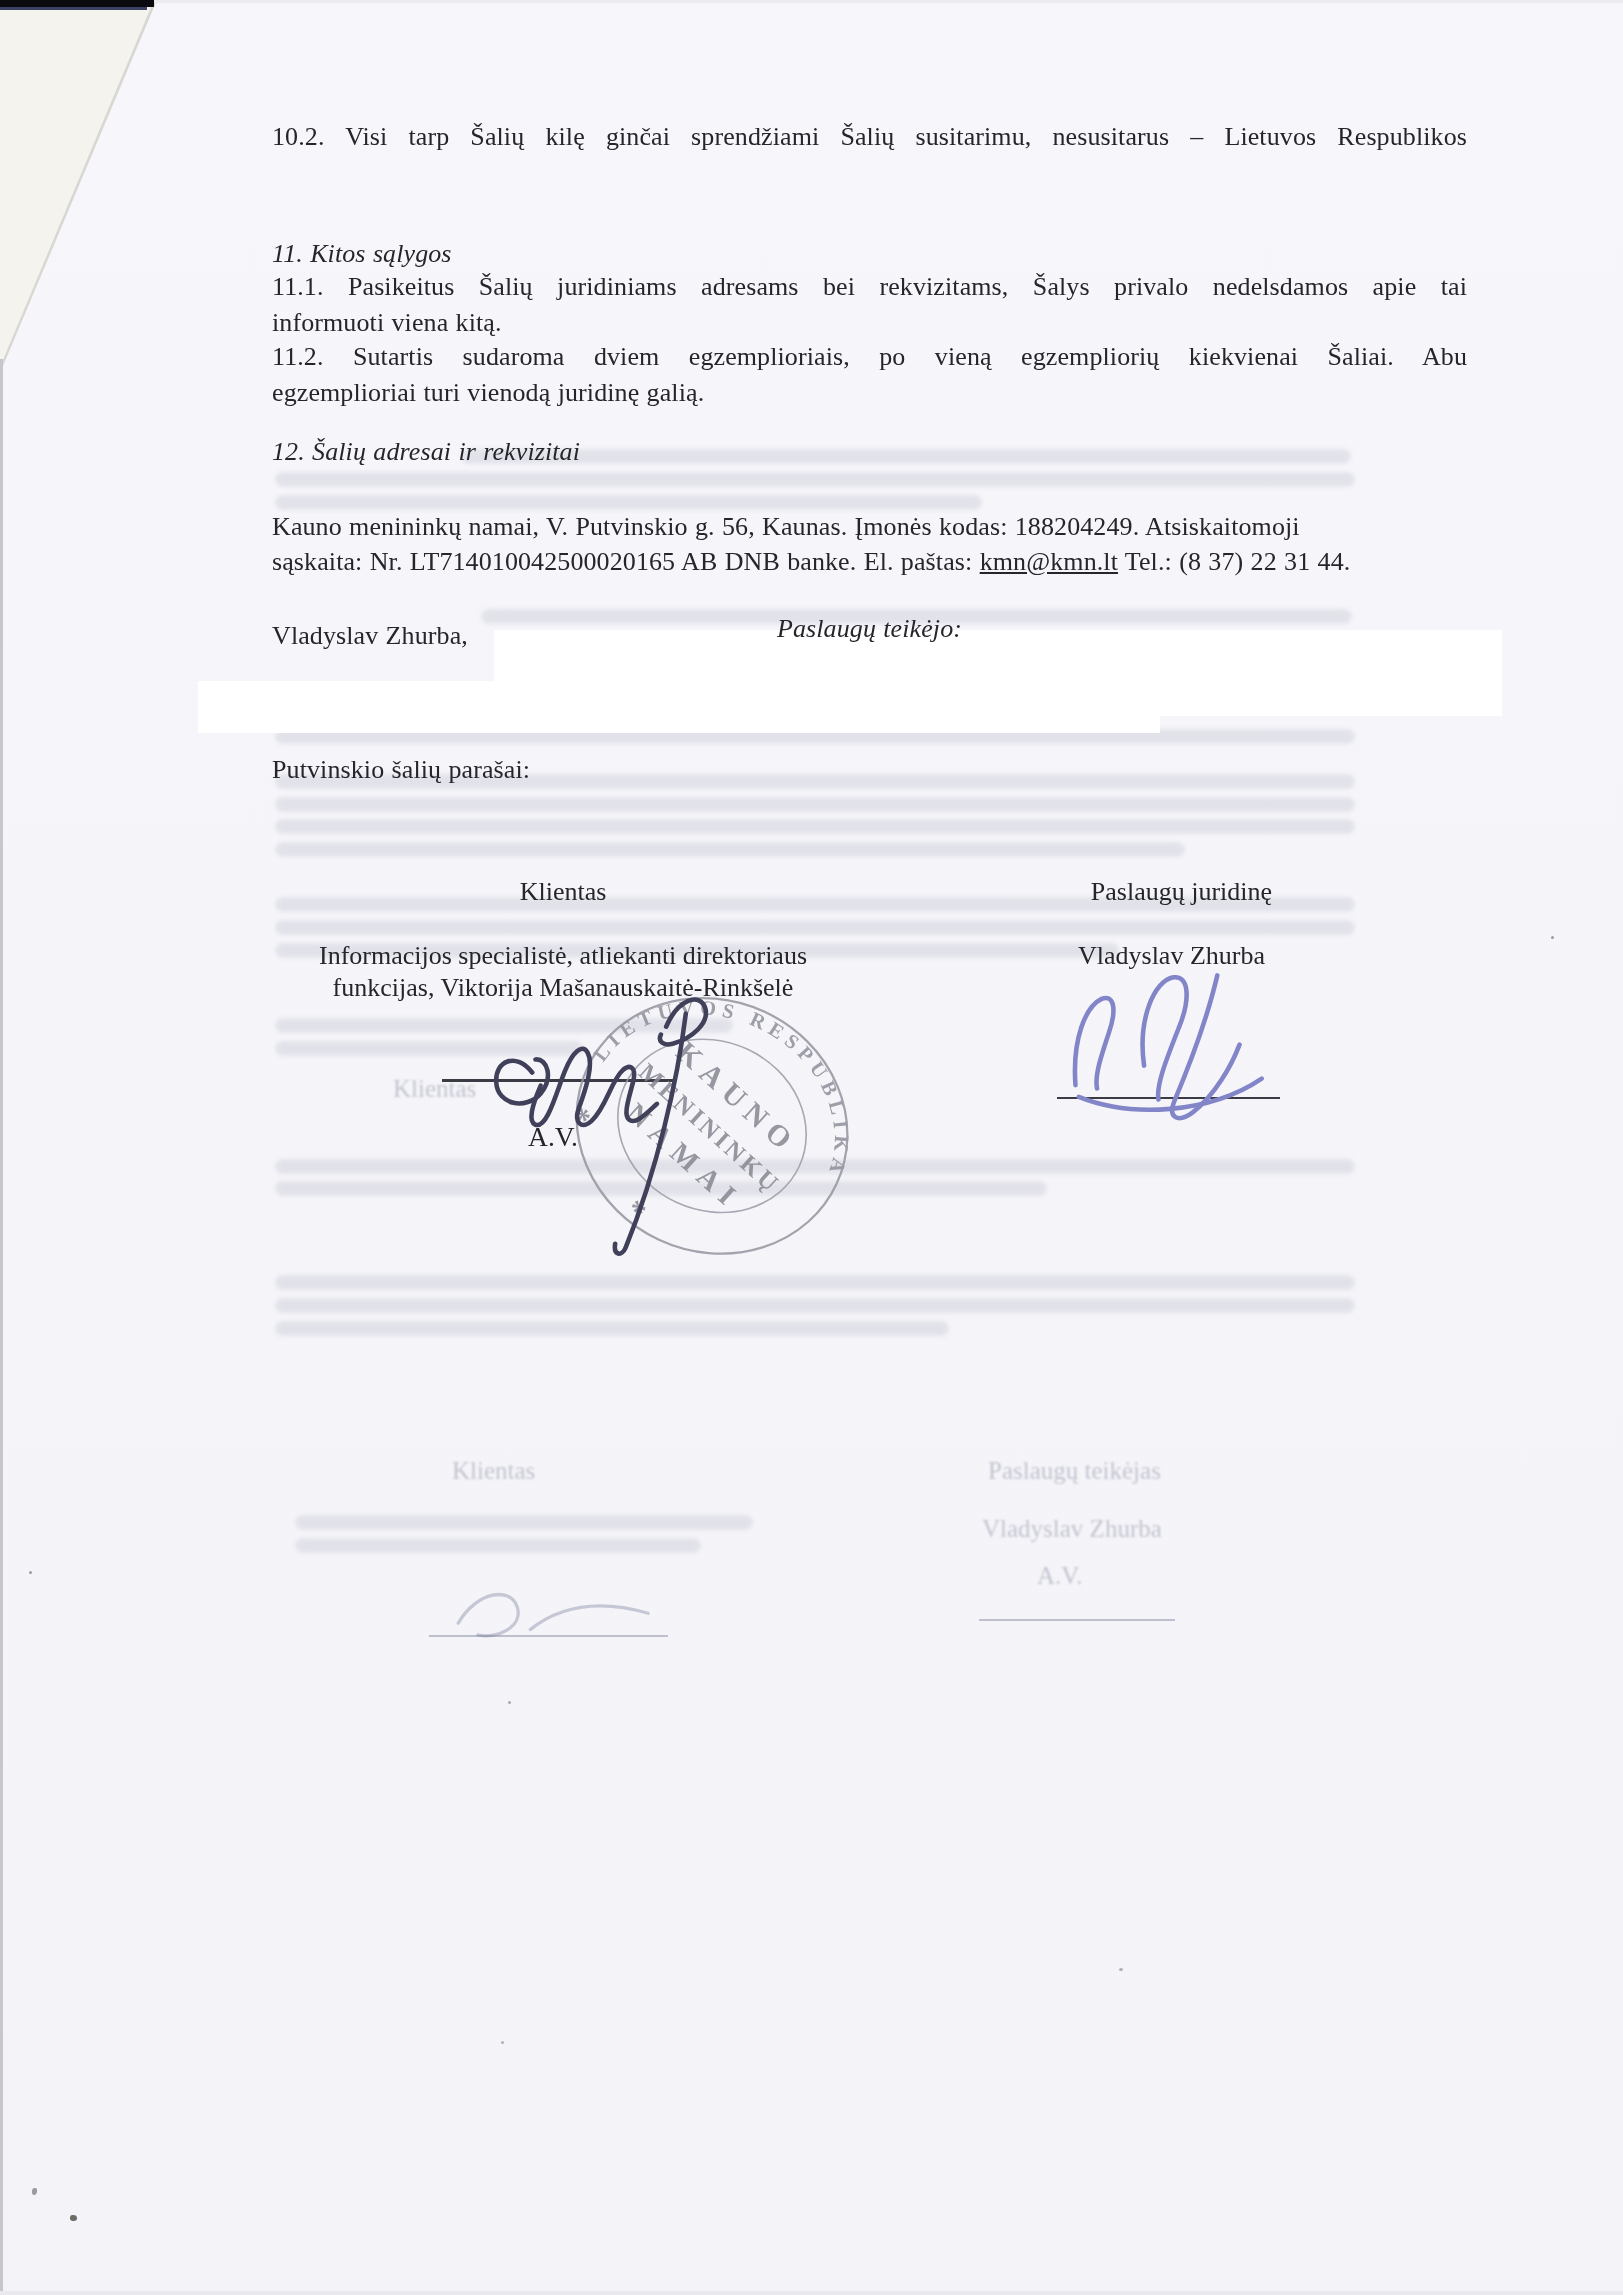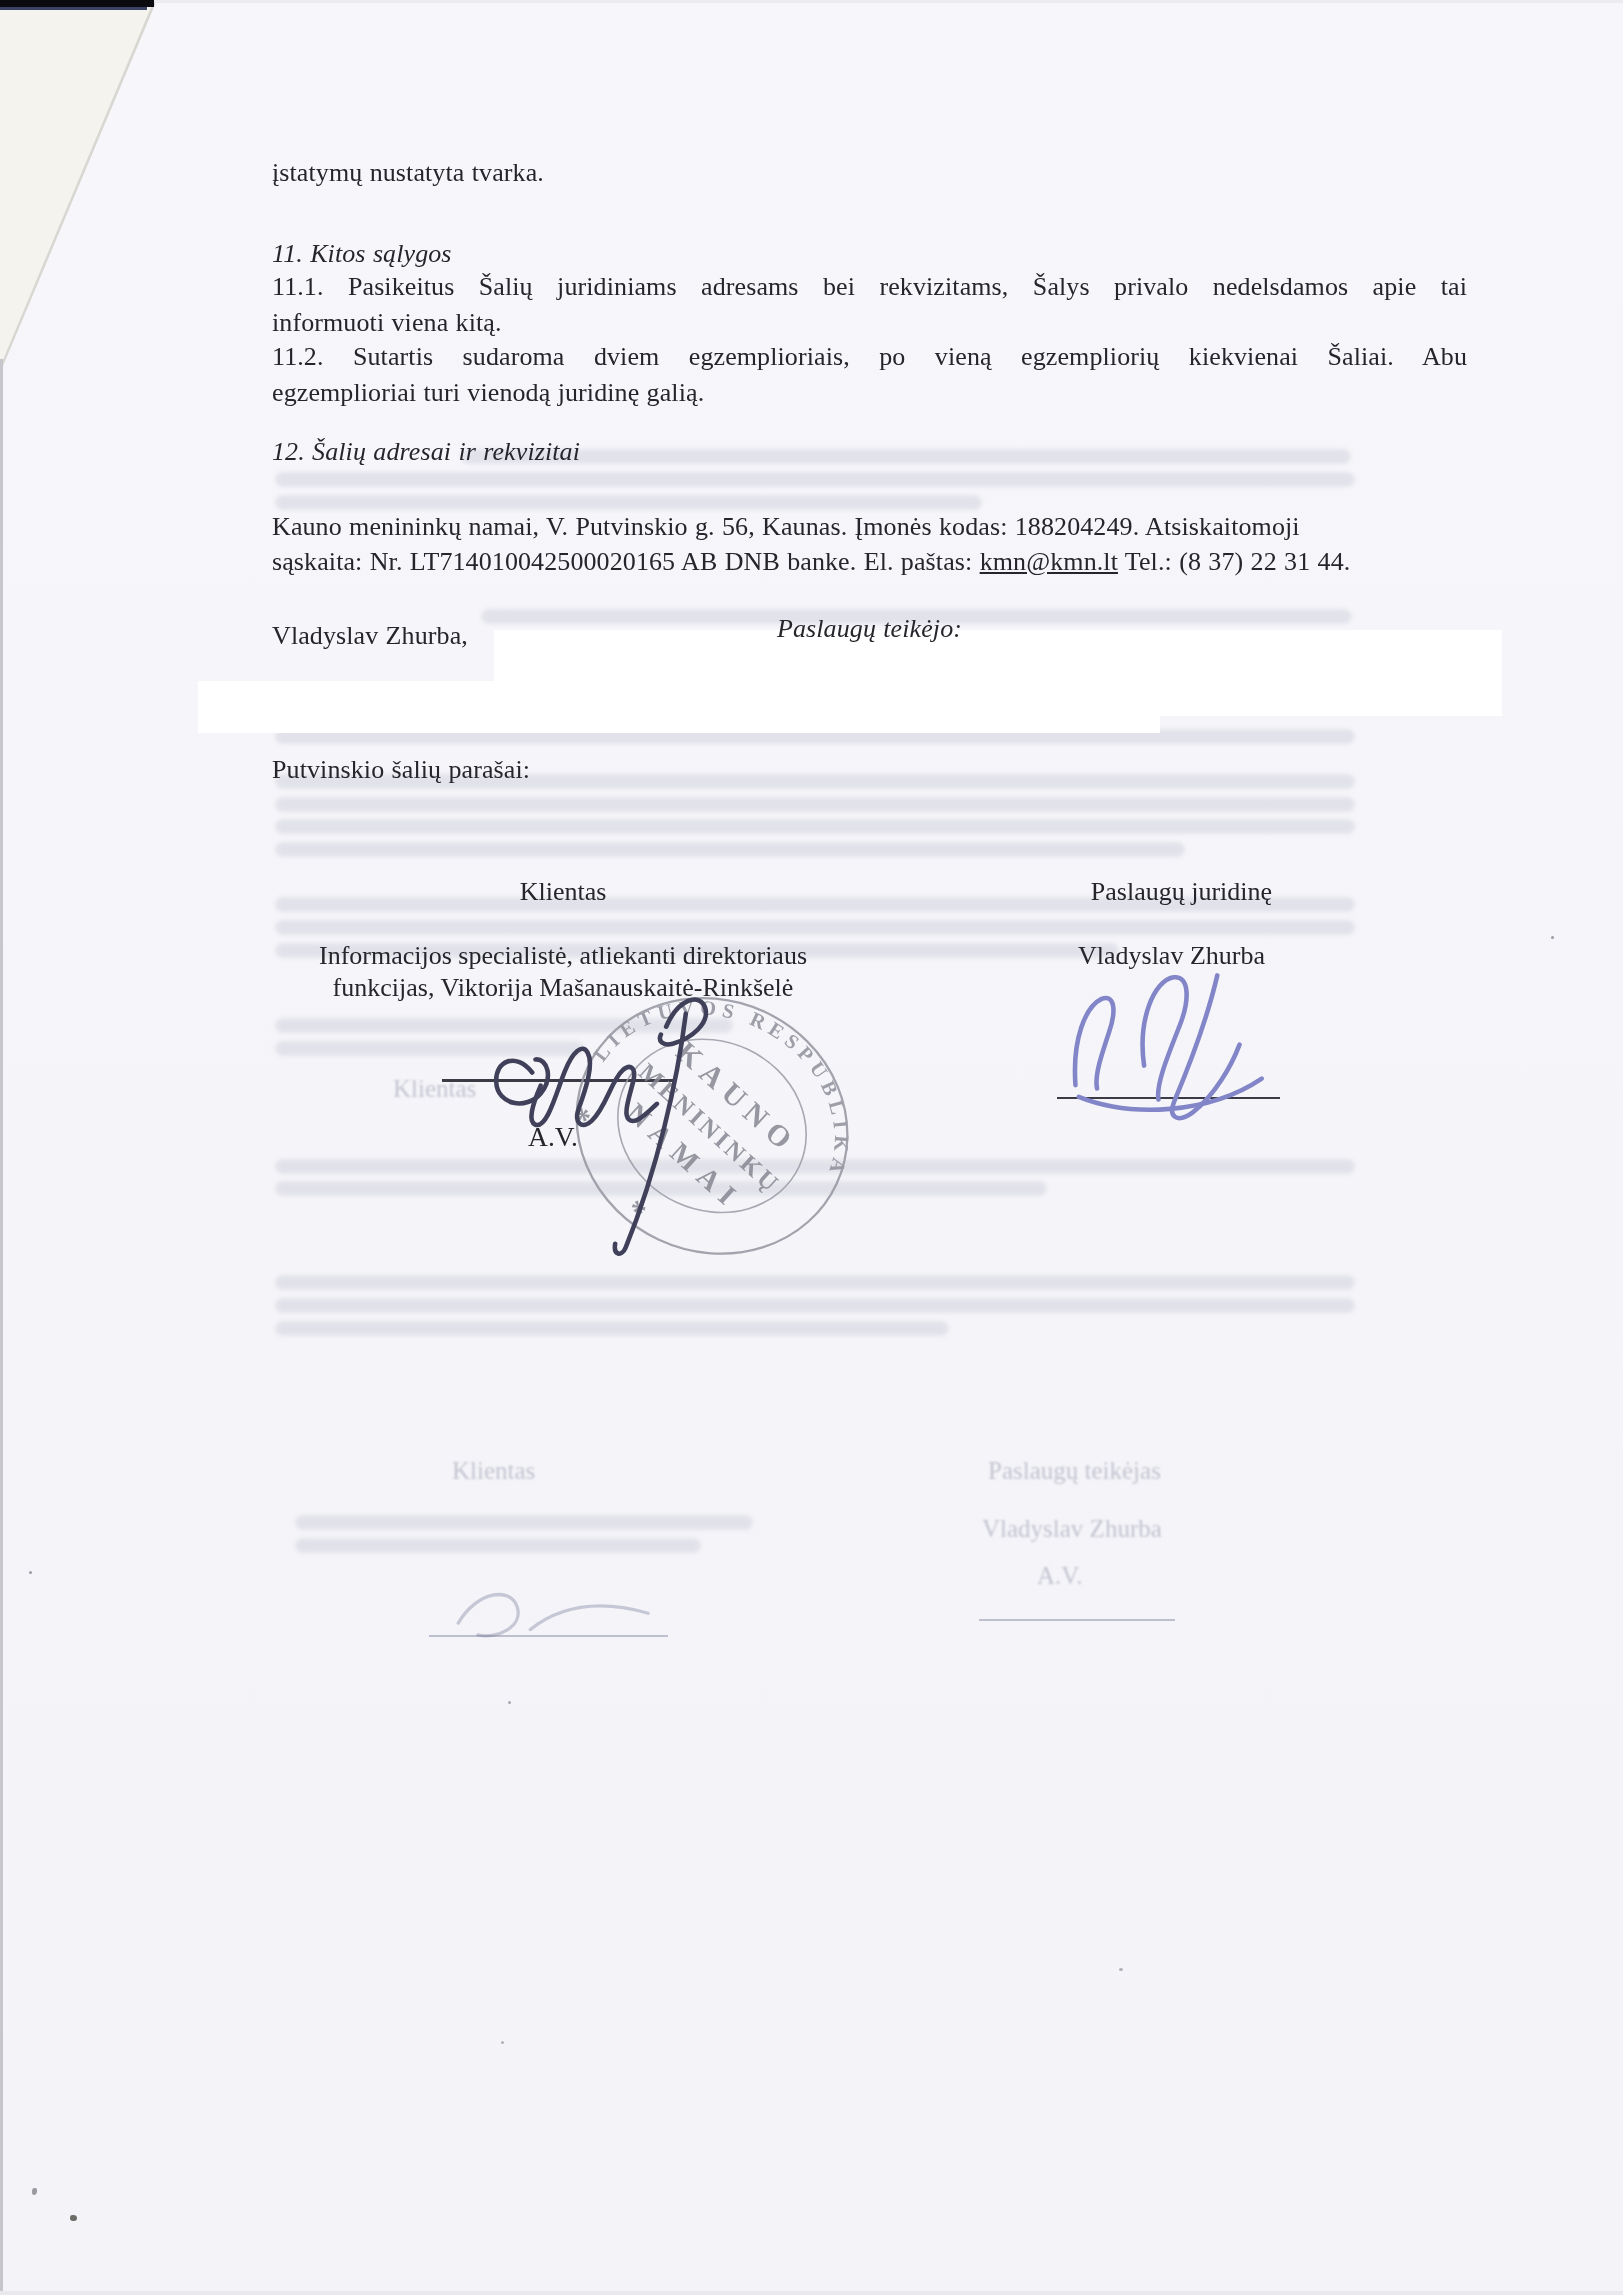--- a/index.html
+++ b/index.html
@@ -89,21 +89,21 @@
       <path d="M 40,70 C 70,20 120,15 130,45 C 140,75 100,95 70,88"></path>
       <path d="M 150,80 C 200,40 260,35 330,55"></path>
     </g>
   </svg>
   <div class="gline" style="left:429px;top:1635px;width:239px;"></div>
   <div class="gline" style="left:979px;top:1619px;width:196px;"></div>
 
   <div class="redact" style="left:494px;top:630px;width:1008px;height:86px;"></div>
   <div class="redact" style="left:198px;top:681px;width:962px;height:52px;"></div>
 
-  <div class="txt" style="top:157px;">įstatymų nustatyta tvarka.</div>
+  <div class="txt just" style="top:121px;">10.2. Visi tarp Šalių kilę ginčai sprendžiami Šalių susitarimu, nesusitarus – Lietuvos Respublikos</div>
 
   <div class="txt b i" style="top:238px;">11. Kitos sąlygos</div>
   <div class="txt just" style="top:271px;">11.1. Pasikeitus Šalių juridiniams adresams bei rekvizitams, Šalys privalo nedelsdamos apie tai</div>
   <div class="txt" style="top:307px;">informuoti viena kitą.</div>
   <div class="txt just" style="top:341px;">11.2. Sutartis sudaroma dviem egzemplioriais, po vieną egzempliorių kiekvienai Šaliai. Abu</div>
   <div class="txt" style="top:377px;">egzemplioriai turi vienodą juridinę galią.</div>
 
   <div class="txt b i" style="top:436px;">12. Šalių adresai ir rekvizitai</div>
   <div class="txt" style="top:511px;">Kauno menininkų namai, V. Putvinskio g. 56, Kaunas. Įmonės kodas: 188204249. Atsiskaitomoji</div>
   <div class="txt" style="top:546px;"><span>sąskaita: Nr. LT714010042500020165 AB DNB banke. El. paštas: </span><span class="email">kmn@kmn.lt</span><span> Tel.: (8 37) 22 31 44.</span></div>

